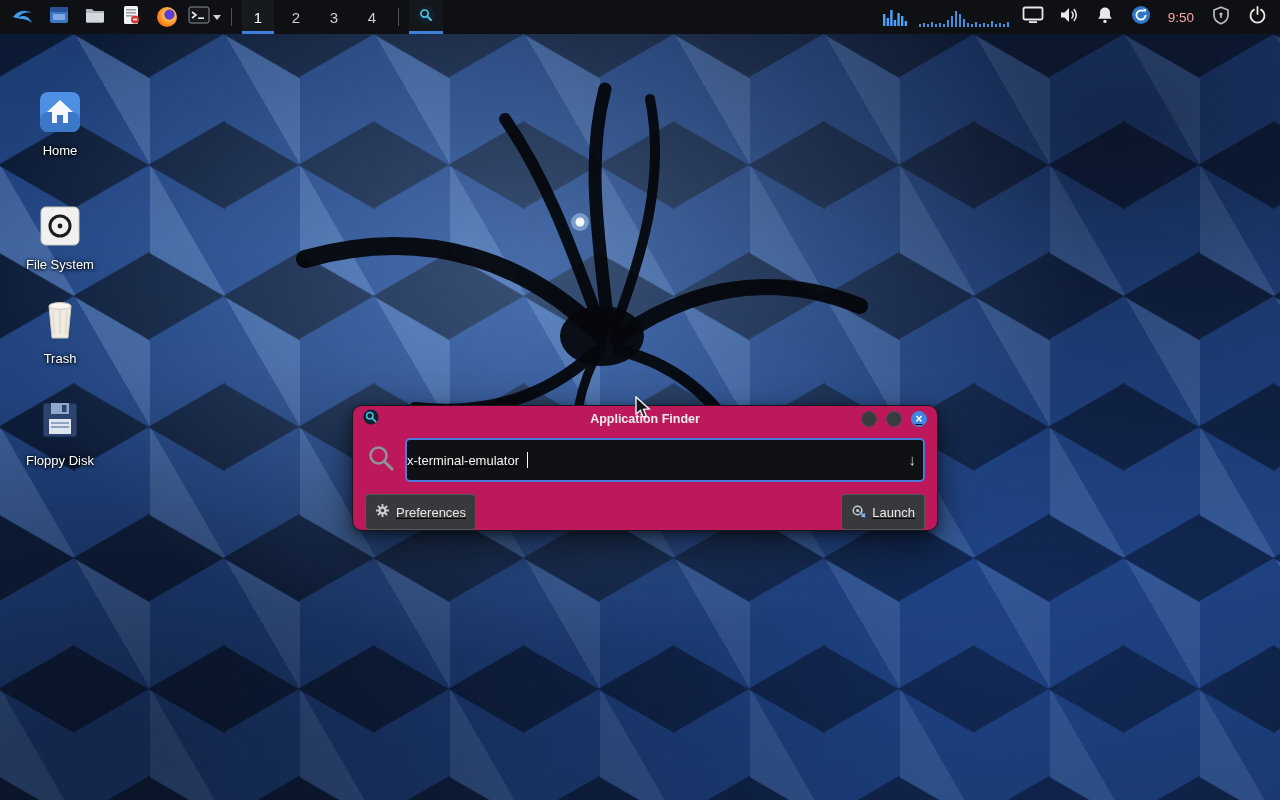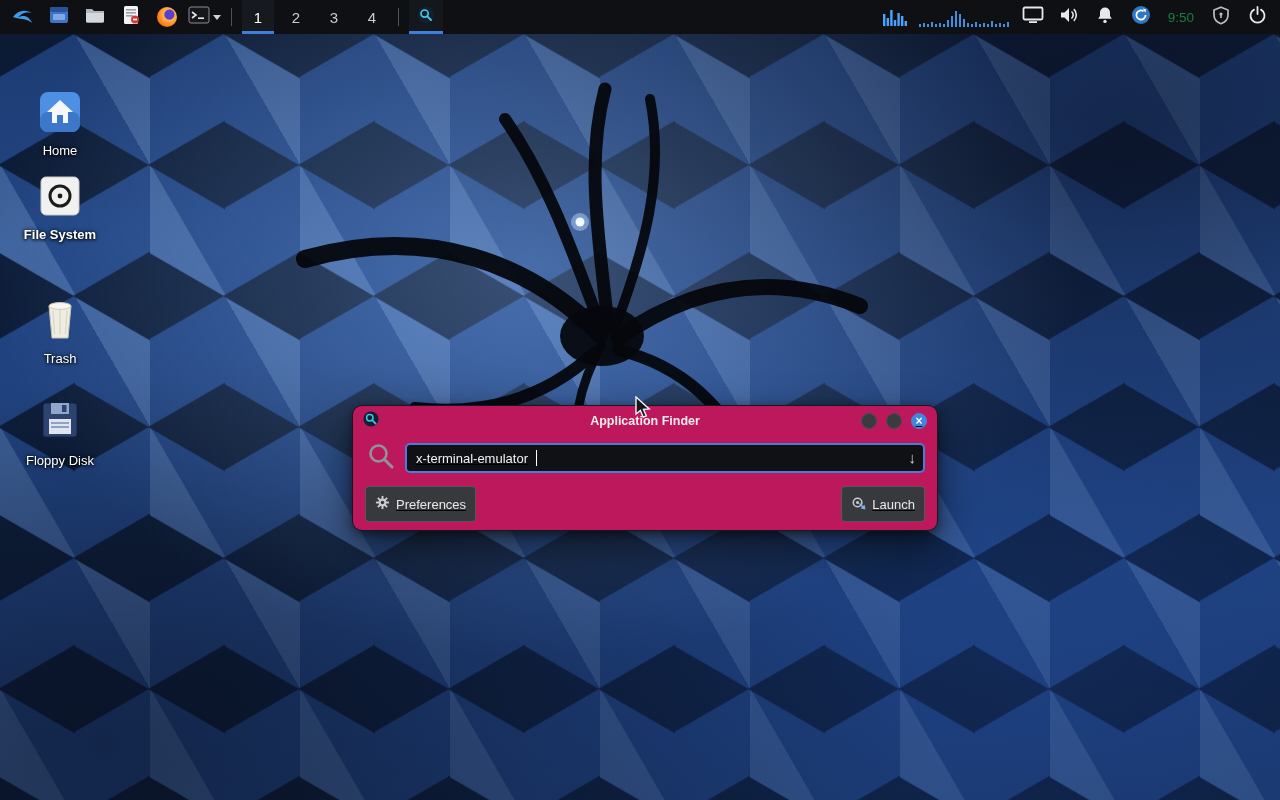--- a/index.html
+++ b/index.html
@@ -13,21 +13,21 @@
            padding:0 8px; gap:6px; z-index:50; }
   .pbtn { height:30px; min-width:30px; display:flex; align-items:center; justify-content:center;
           border-radius:3px; cursor:default; position:relative; }
   .psep { width:1px; height:18px; background:rgba(255,255,255,.28); margin:0 4px; }
   .ws-btn { width:32px; height:34px; display:flex; align-items:center; justify-content:center;
             color:#c9ccd1; font-size:15px; }
   .ws-btn.active { color:#fff; box-shadow:inset 0 -3px 0 #3d7fd9; background:#16191e; }
   .task-btn { width:34px; height:34px; display:flex; align-items:center; justify-content:center;
               box-shadow:inset 0 -3px 0 #3d7fd9; background:#14171c; }
   .spacer { flex:1; }
-  .clock { color:#15803d; font-size:13.5px; padding:0 6px; }
+  .clock { color:#fca5a5; font-size:13.5px; padding:0 6px; }
   .chev { width:0; height:0; border-left:4px solid transparent; border-right:4px solid transparent;
           border-top:5px solid #cfd2d6; margin-left:3px; }
 
   
   .desktop { position:absolute; top:34px; left:0; right:0; bottom:0; }
   .cubes { position:absolute; inset:0; background-color:#2a57a5;
     background-image:
       linear-gradient(30deg, #102445 12%, transparent 12.5%, transparent 87%, #102445 87.5%, #102445),
       linear-gradient(150deg, #102445 12%, transparent 12.5%, transparent 87%, #102445 87.5%, #102445),
       linear-gradient(30deg, #102445 12%, transparent 12.5%, transparent 87%, #102445 87.5%, #102445),
@@ -58,22 +58,22 @@
             display:flex; flex-direction:column; z-index:40;text-decoration:underline; }
   .titlebar { height:30px; display:flex; align-items:center; padding:0 10px; position:relative; }
   .title { position:absolute; left:0; right:0; text-align:center; color:#ececec;
            font-size:12.5px; font-weight:bold; pointer-events:none; }
   .winbtns { margin-left:auto; display:flex; gap:9px; align-items:center; z-index:2; }
   .wbtn { width:16px; height:16px; border-radius:50%; background:#3a3b3f; border:1px solid #4a4b50;
           display:flex; align-items:center; justify-content:center; }
   .wbtn.close { background:#3f86e0; border-color:#3f86e0; color:#fff; font-size:12px;
                 font-weight:bold; line-height:1; }
   .searchrow { display:flex; align-items:center; padding:6px 12px 0 14px; gap:10px; }
-  .search-input { flex:1; height:30px; background:#101114; border:2px solid #4b7bd8;
-                  border-radius:5px; display:flex; align-items:center; padding:0 26px 0 9px;
+  .search-input { flex:1; height:44px; background:#101114; border:2px solid #4b7bd8;
+                  border-radius:5px; display:flex; align-items:center; padding:0 26px 0 0;
                   position:relative; color:#f2f2f2; font-size:13px; }
   .caret { display:inline-block; width:1px; height:16px; background:#fff; margin-left:8px; }
   .combo-arrow { position:absolute; right:7px; top:50%; transform:translateY(-52%);
                  color:#d6d9dd; font-size:15px; }
   .btnrow { display:flex; align-items:center; justify-content:space-between; padding:12px 12px 0 12px; }
   .gbtn { height:36px; background:#38393d; border:1px solid #56575c; border-radius:4px;
           color:#e8e8e8; font-size:13px; display:flex; align-items:center; gap:6px; padding:0 9px; }
 
   
   .cursor { position:absolute; left:634px; top:396px; z-index:90; pointer-events:none; }
@@ -302,21 +302,21 @@
         <svg width="44" height="44" viewBox="0 0 44 44">
             <rect x="2" y="2" width="40" height="40" rx="8" fill="#4d8fe3"></rect>
             <rect x="2" y="22" width="40" height="20" rx="8" fill="#3c77c8"></rect>
             <path d="M22 10 L35 22 H30 V33 H14 V22 H9 Z" fill="#f4f7fb"></path>
             <rect x="19" y="25" width="6" height="8" fill="#3c77c8"></rect>
           </svg>
       </span>
       <span class="lbl">Home</span>
     </div>
 
-    <div class="dicon" style="top:140px;font-weight:bold;">
+    <div class="dicon" style="top:170px;">
       <span>
         <svg width="44" height="44" viewBox="0 0 44 44">
             <rect x="3" y="3" width="38" height="38" rx="5" fill="#f1f1ef" stroke="#c7c7c2"></rect>
             <circle cx="22" cy="22" r="10" fill="none" stroke="#1c1c1c" stroke-width="3"></circle>
             <circle cx="22" cy="22" r="2.4" fill="#1c1c1c"></circle>
           </svg>
       </span>
       <span class="lbl">File System</span>
     </div>
 

